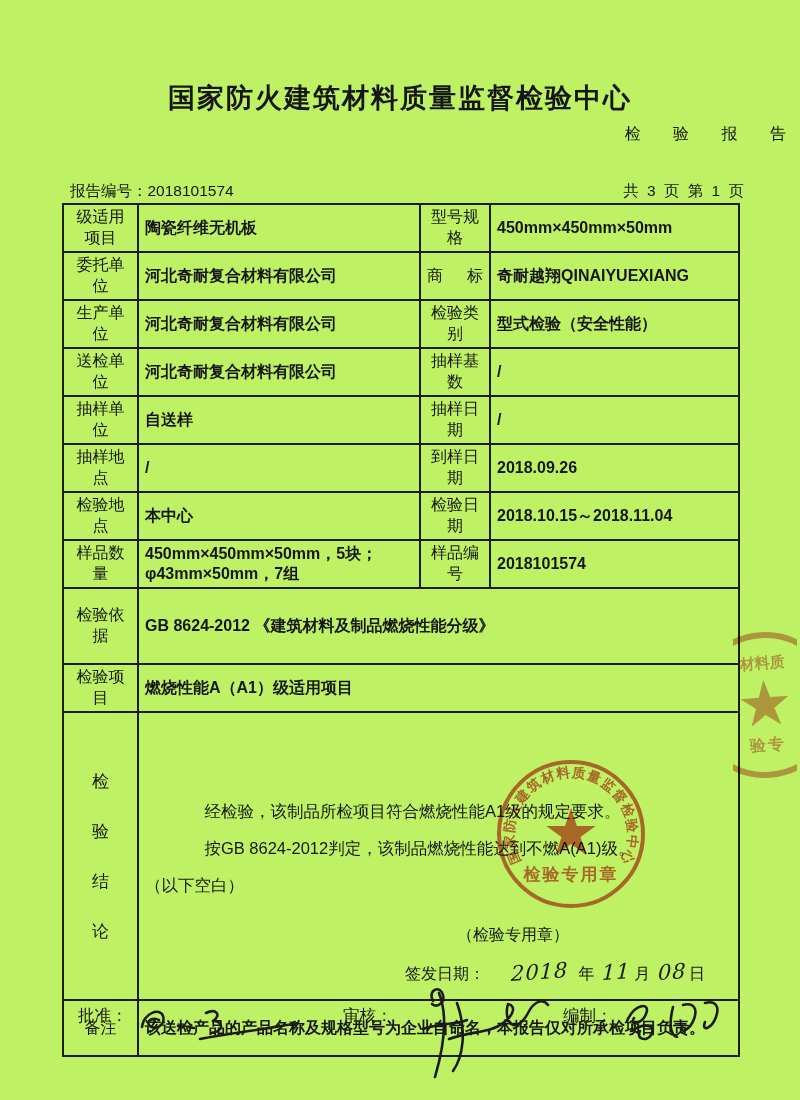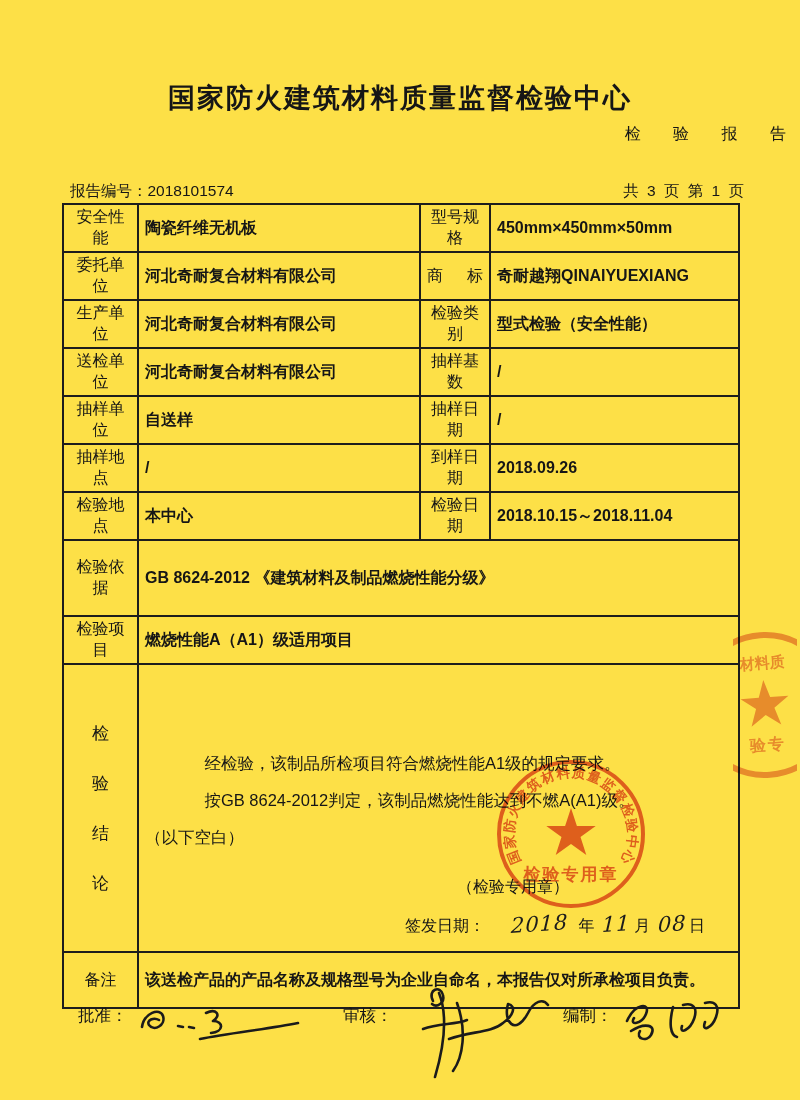--- a/index.html
+++ b/index.html
@@ -1,21 +1,21 @@
 <!DOCTYPE html>
 <html><head>
 <meta charset="utf-8">
 <style>
   html,body{margin:0;padding:0;}
   body{
     width:800px;height:1100px;background:#f4f4f2;
     font-family:"Liberation Sans","DejaVu Sans",sans-serif;
     color:#161616;position:relative;overflow:hidden;
   }
-  .page{position:absolute;inset:0;background:#fde047;}
+  .page{position:absolute;inset:0;background:#bef264;}
 
   
   .org-title{position:absolute;top:80px;left:0;width:100%;text-align:center;
     font-size:27px;font-weight:bold;letter-spacing:2px;}
   .report-title{position:absolute;top:124px;left:0;width:100%;text-align:right;
     font-size:16px;font-weight:normal;letter-spacing:14px;text-indent:14px;}
   .meta-row{position:absolute;top:181px;left:62px;width:676px;
     display:flex;justify-content:space-between;font-size:15.5px;margin-left:8px;}
   .meta-row .pg{letter-spacing:2px;}
 
@@ -77,21 +77,21 @@
 
   <table class="report">
     <colgroup>
         <col style="width:75px">
         <col style="width:282px">
         <col style="width:70px">
         <col style="width:249px">
       </colgroup>
     <tbody>
         <tr style="height:38px">
-      <td class="lbl">安全性能</td>
+      <td class="lbl">级适用项目</td>
       <td class="val">陶瓷纤维无机板</td>
       <td class="lbl">型号规格</td>
       <td class="val">450mm×450mm×50mm</td>
     </tr>
     <tr style="height:42px">
       <td class="lbl">委托单位</td>
       <td class="val">河北奇耐复合材料有限公司</td>
       <td class="lbl-justify">商 标</td>
       <td class="val">奇耐越翔QINAIYUEXIANG</td>
     </tr>
@@ -117,20 +117,26 @@
       <td class="lbl">抽样地点</td>
       <td class="val">/</td>
       <td class="lbl">到样日期</td>
       <td class="val">2018.09.26</td>
     </tr>
     <tr style="height:38px">
       <td class="lbl">检验地点</td>
       <td class="val">本中心</td>
       <td class="lbl">检验日期</td>
       <td class="val">2018.10.15～2018.11.04</td>
+    </tr>
+    <tr style="height:46px">
+      <td class="lbl">样品数量</td>
+      <td class="val val-small">450mm×450mm×50mm，5块；φ43mm×50mm，7组</td>
+      <td class="lbl">样品编号</td>
+      <td class="val">2018101574</td>
     </tr>
     <tr style="height:76px">
       <td class="lbl">检验依据</td>
       <td class="val" colspan="3">GB 8624-2012 《建筑材料及制品燃烧性能分级》</td>
     </tr>
     <tr style="height:38px">
       <td class="lbl">检验项目</td>
       <td class="val" colspan="3">燃烧性能A（A1）级适用项目</td>
     </tr>
     <tr style="height:288px">

